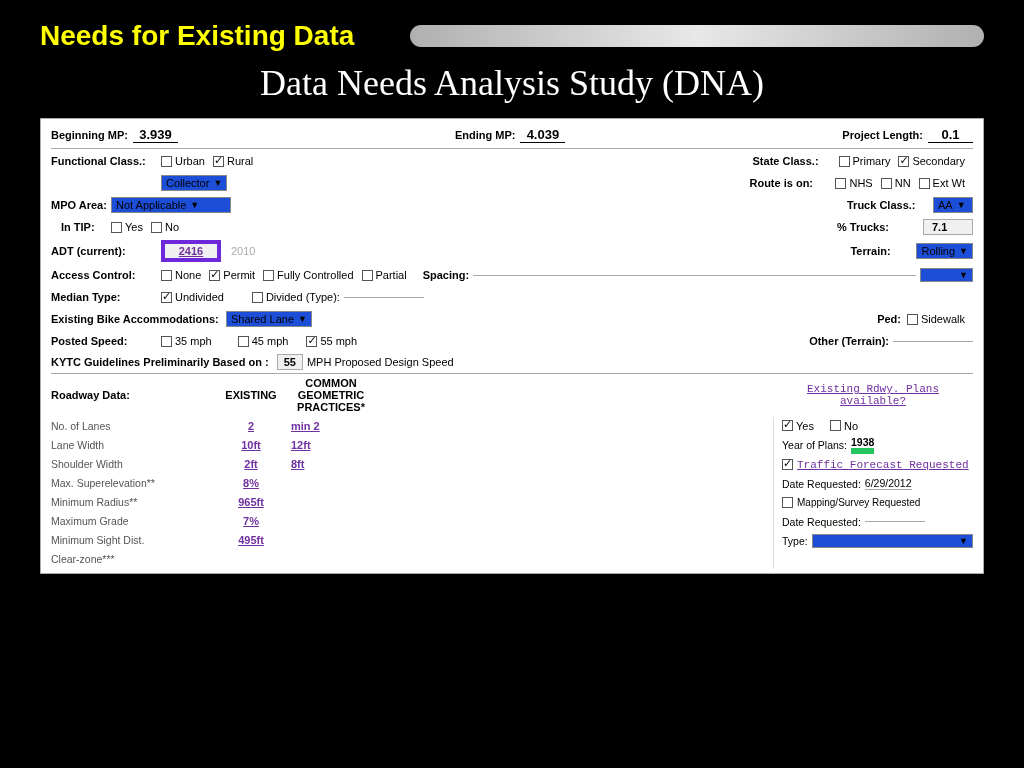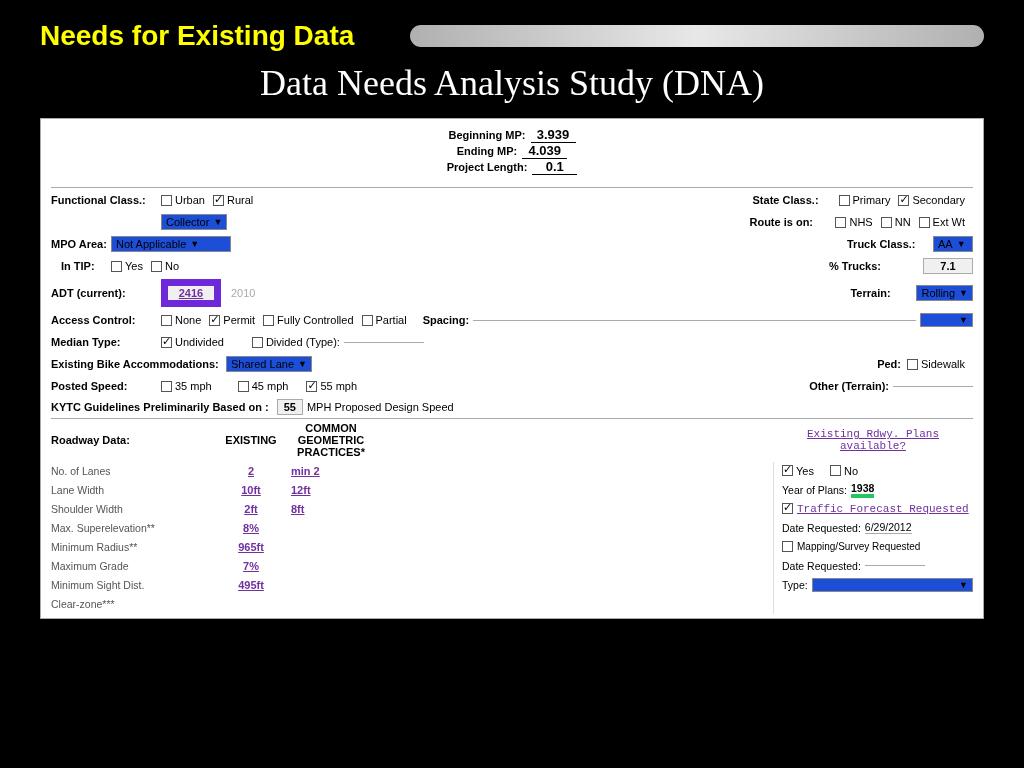--- a/index.html
+++ b/index.html
@@ -57,22 +57,20 @@
       margin-bottom: 4px;
       min-height: 18px;
     }
     .label {
       font-weight: bold;
       white-space: nowrap;
     }
     .field-value {
       font-weight: bold;
       min-width: 50px;
-      text-align: center;
-      margin-left: 8px;
     }
     .checkbox-item {
       display: flex;
       align-items: center;
       margin-right: 8px;
       white-space: nowrap;
     }
     .checkbox {
       width: 11px;
       height: 11px;
@@ -111,23 +109,22 @@
       text-decoration: underline;
       color: #7030a0;
       font-weight: bold;
       min-width: 40px;
       text-align: center;
     }
     .top-row {
       display: flex;
       align-items: center;
       justify-content: space-between;
-      margin-bottom: 12px;
-      font-size: 11px;
-      flex-direction: column;
+      margin-bottom: 5px;
+      font-size: 11px;
     }
     .top-field {
       display: flex;
       align-items: center;
       gap: 5px;
     }
     .top-value {
       font-weight: bold;
       font-size: 13px;
       min-width: 45px;
@@ -291,21 +288,21 @@
         <div class="checkbox"></div>
         <span>No</span>
       </div>
       <span style="flex:1"></span>
       <span class="label" style="width:80px;margin-right:6px">% Trucks:</span>
       <span class="field-value" style="background:#f0f0f0;border:1px solid #aaa;padding:1px 8px">7.1</span>
     </div>
 
     <div class="row">
       <span class="label" style="width:110px">ADT (current):</span>
-      <span class="underlined-value" style="background:#f0f0f0;border:7px solid #6d28d9;padding:1px 8px;width:60px;text-align:center">2416</span>
+      <span class="underlined-value" style="background:#f0f0f0;border:4px solid #6d28d9;padding:1px 8px;width:60px;text-align:center">2416</span>
       <span style="color:#aaa;margin-left:10px">2010</span>
       <span style="flex:1"></span>
       <span class="label" style="width:60px;margin-right:6px">Terrain:</span>
       <div class="dropdown">
         <span>Rolling</span>
         <span class="dropdown-arrow">▼</span>
       </div>
     </div>
 
     <div class="row">
@@ -460,21 +457,21 @@
             <span>Yes</span>
           </div>
           <div class="checkbox-item" style="margin-left:8px">
             <div class="checkbox"></div>
             <span>No</span>
           </div>
         </div>
 
         <div class="data-row">
           <span style="font-size:10.5px;margin-right:4px">Year of Plans:</span>
-          <span style="font-size:10.5px;font-weight:bold;border-bottom:4px solid #22c55e">1938</span>
+          <span style="font-size:10.5px;font-weight:bold;border-bottom:6px solid #22c55e">1938</span>
         </div>
 
         <div class="data-row">
           <div class="checkbox checked" style="margin-right:4px"></div>
           <span class="link-text">Traffic Forecast Requested</span>
         </div>
 
         <div class="data-row">
           <span style="font-size:10.5px;margin-right:4px">Date Requested:</span>
           <span style="font-size:10.5px;border-bottom:1px solid #aaa">6/29/2012</span>

